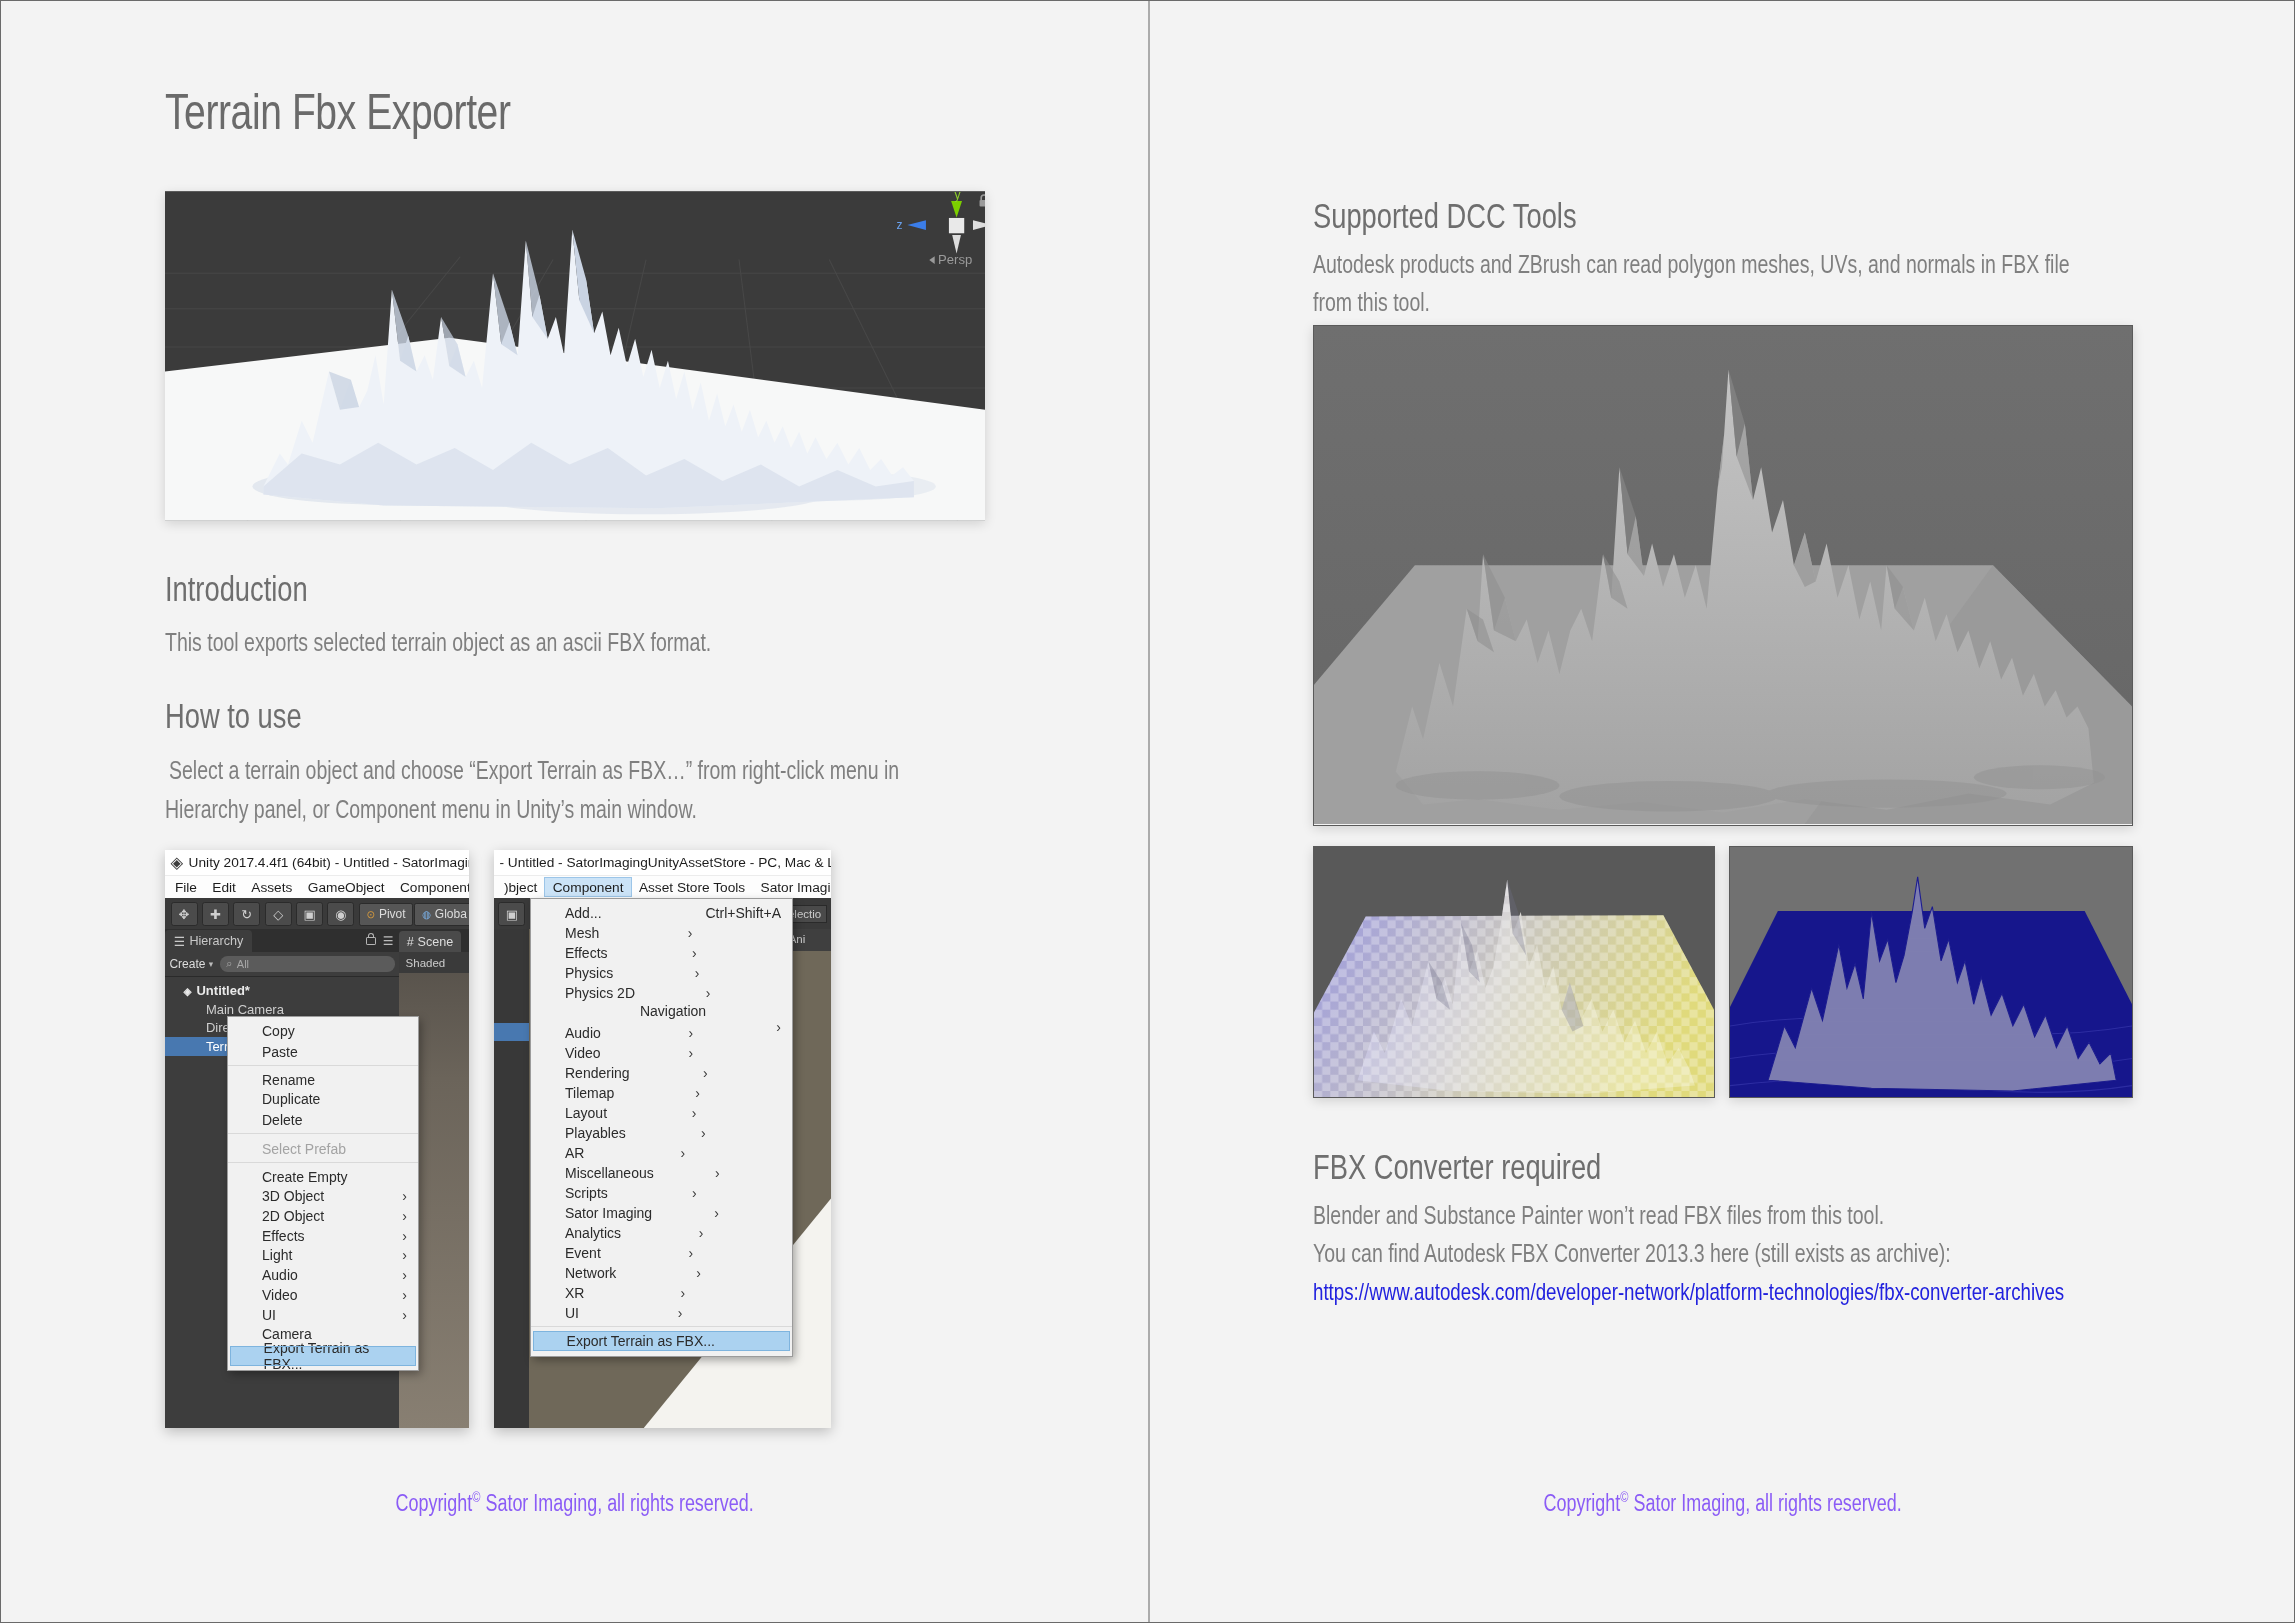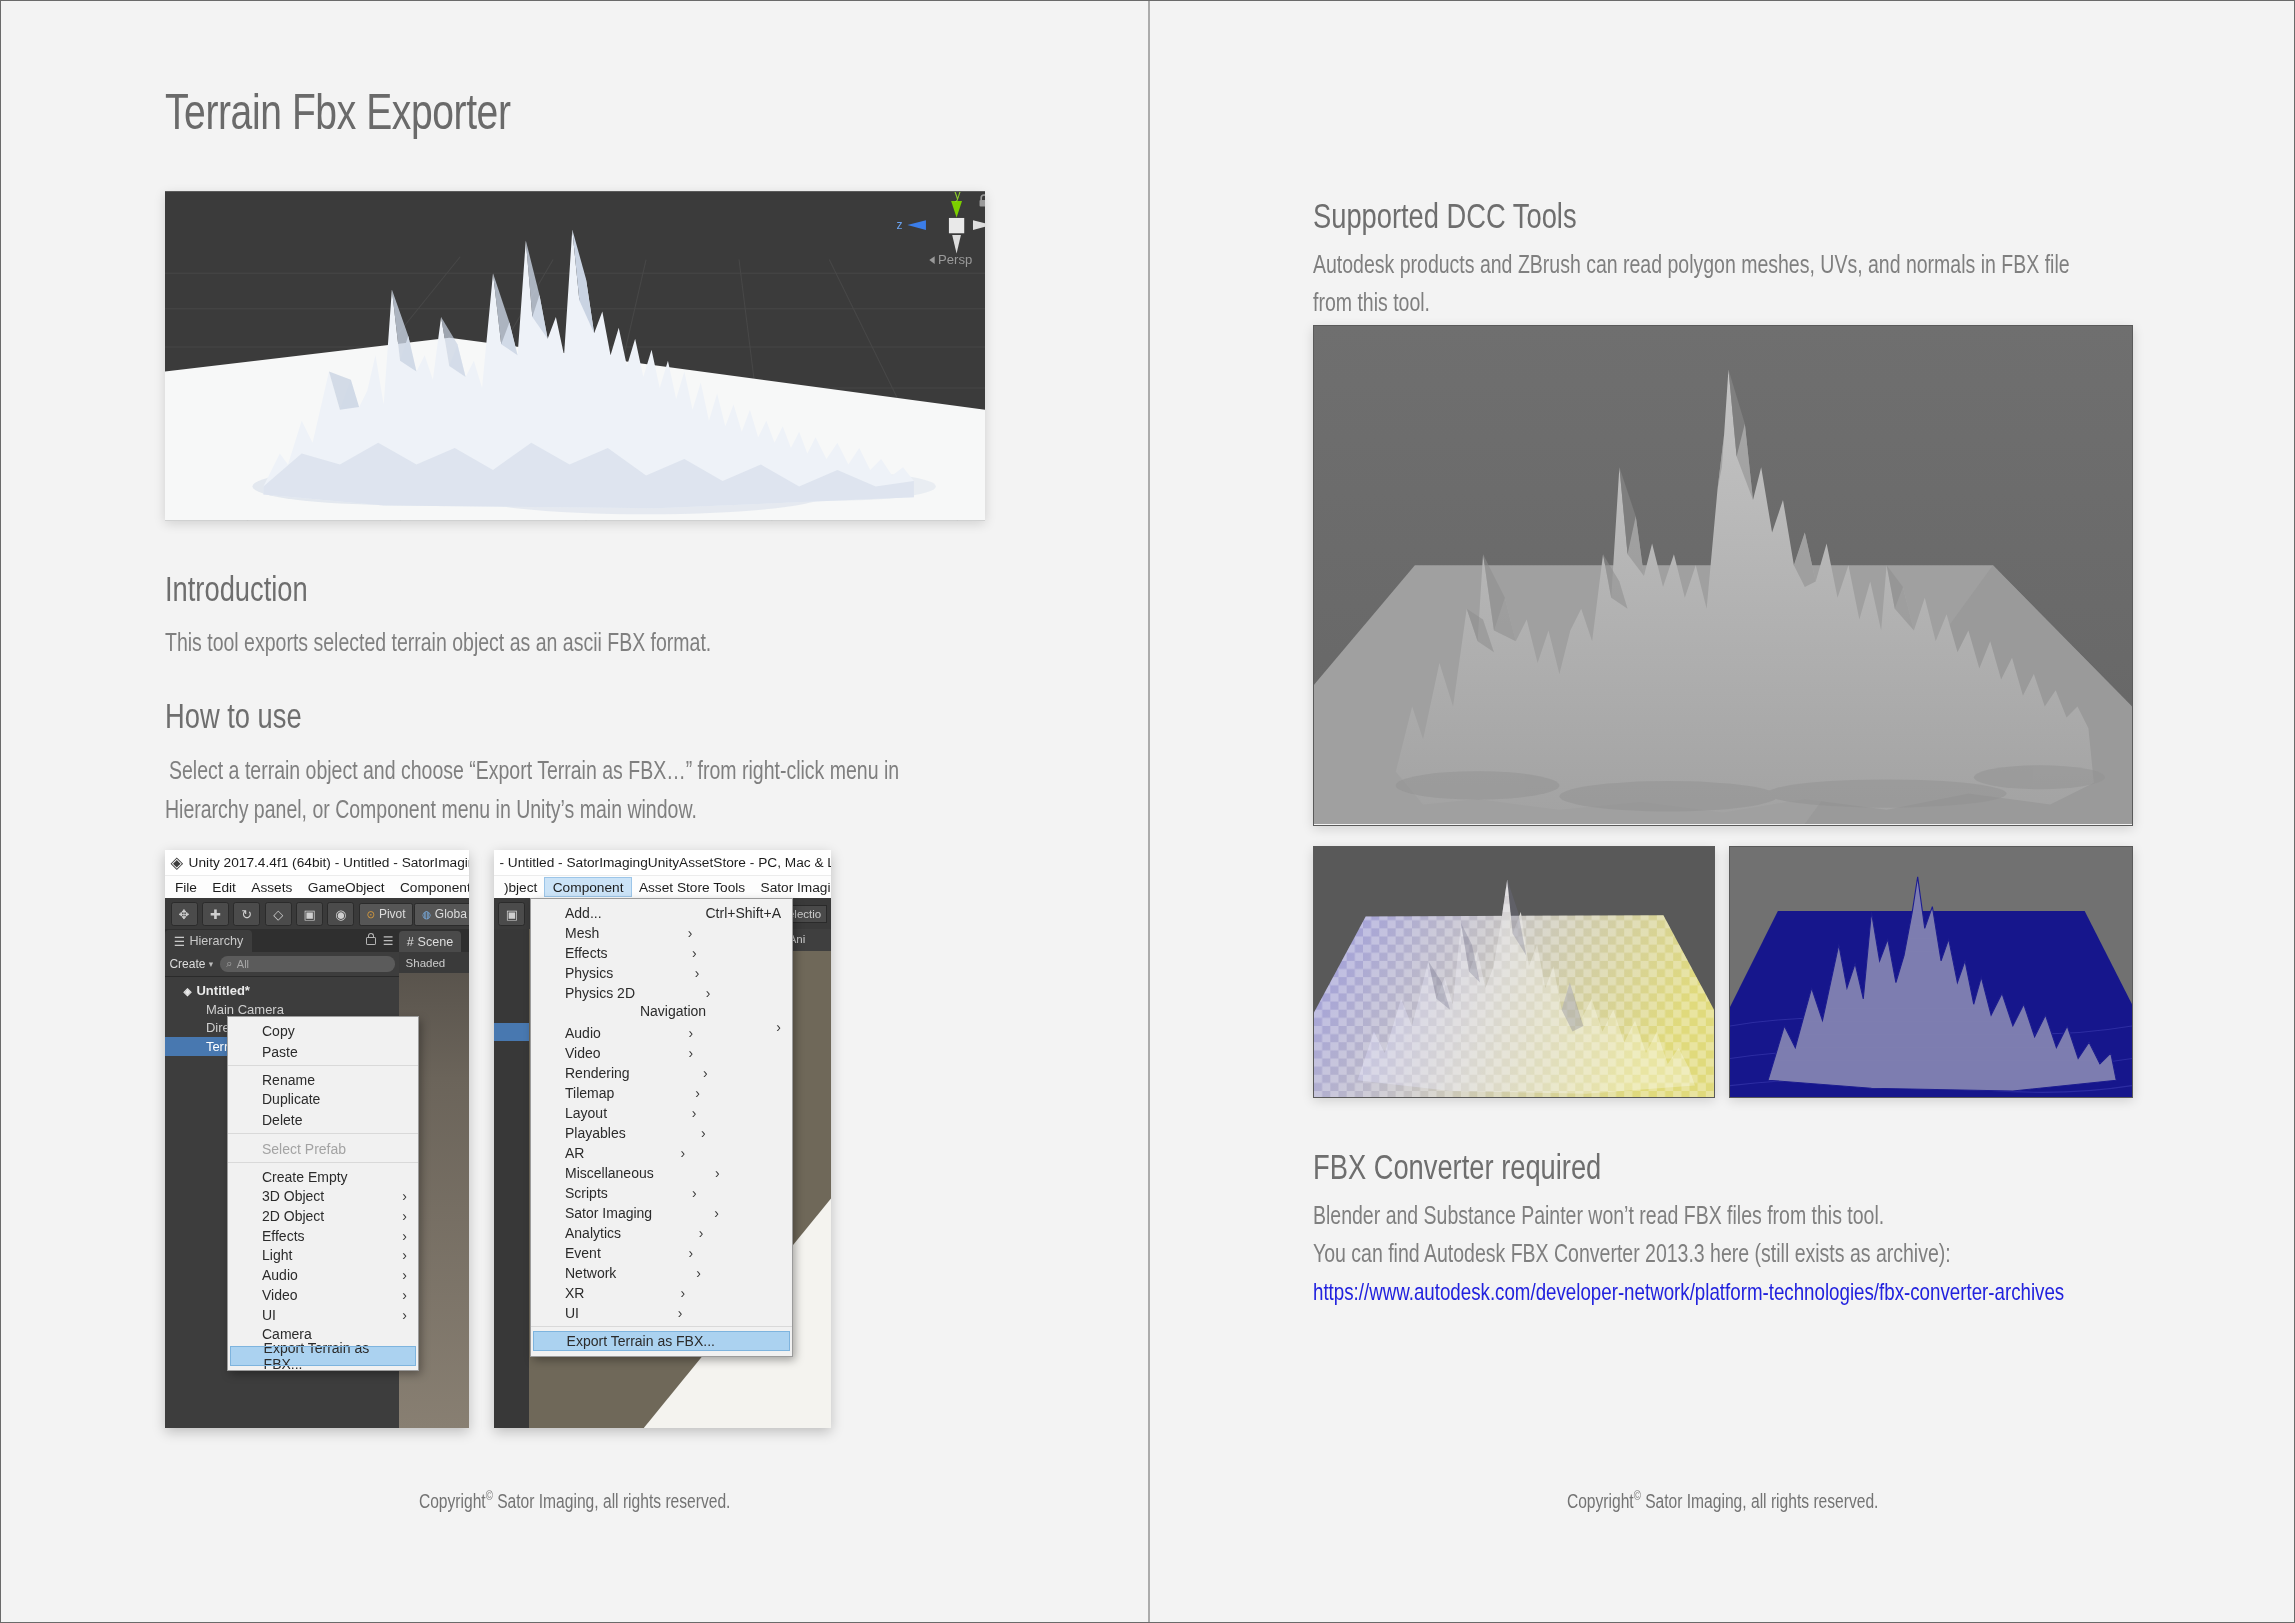--- a/index.html
+++ b/index.html
@@ -10,21 +10,21 @@
   }
   .divider{position:absolute; left:1147px; top:0; bottom:0; width:1.6px; background:#ababab;}
 
   
   .cond{transform:scaleX(0.78); transform-origin:0 50%; white-space:nowrap; display:inline-block;}
   .cond-c{transform:scaleX(0.78); transform-origin:50% 50%; white-space:nowrap; display:inline-block;}
   .doc-title{position:absolute; font-size:50px; color:#6a6a6a; letter-spacing:-0.5px;}
   .doc-h{position:absolute; font-size:35px; color:#6e6e6e;}
   .doc-b{position:absolute; font-size:25px; color:#7f7f7f;}
   .doc-link{position:absolute; font-size:24px; color:#2121de; text-decoration:underline; cursor:pointer;}
-  .copyright{position:absolute; width:820px; text-align:center; font-size:20px; color:#737373;}
+  .copyright{position:absolute; width:820px; text-align:center; font-size:23px; color:#8b5cf6;}
   .copyright sup{font-size:62%;}
 
   
   .imgbox{position:absolute; box-shadow:0 3.3px 11px rgba(0,0,0,0.15);}
   .imgbox svg{display:block;}
 
   
   .shot{position:absolute; top:849px; height:578px; background:#ffffff;
         box-shadow:0 4.4px 12px rgba(0,0,0,0.22); overflow:hidden; font-family:"Liberation Sans",sans-serif;}
   .titlebar{height:25px; background:#fff; display:flex; align-items:center; gap:5.5px;

